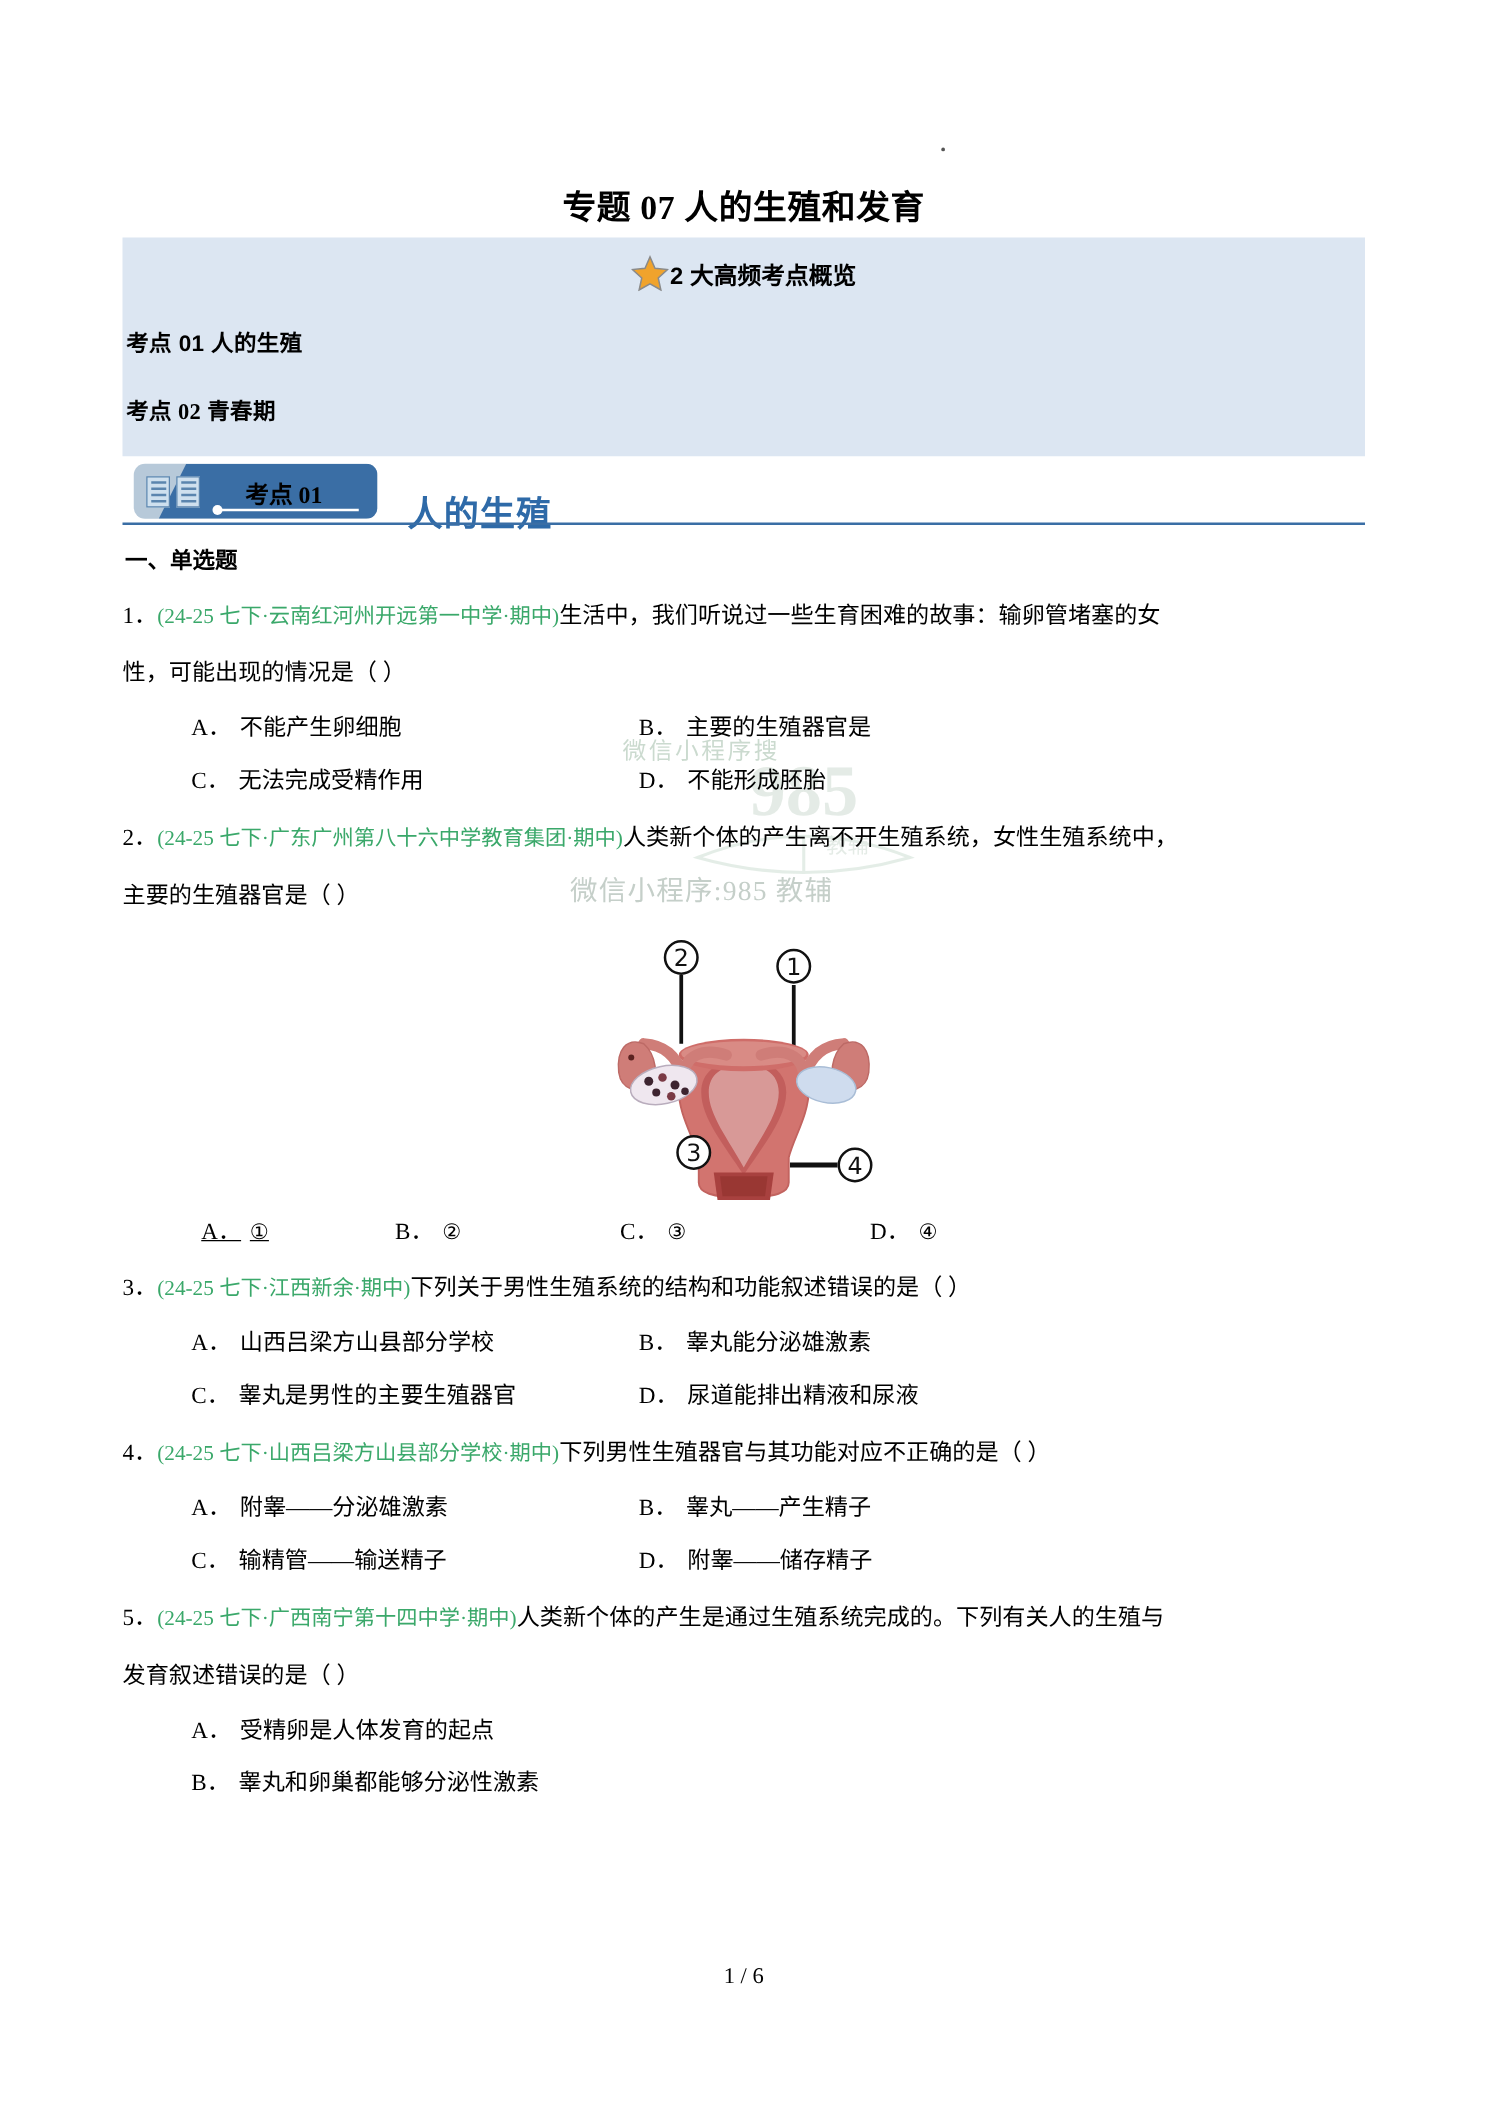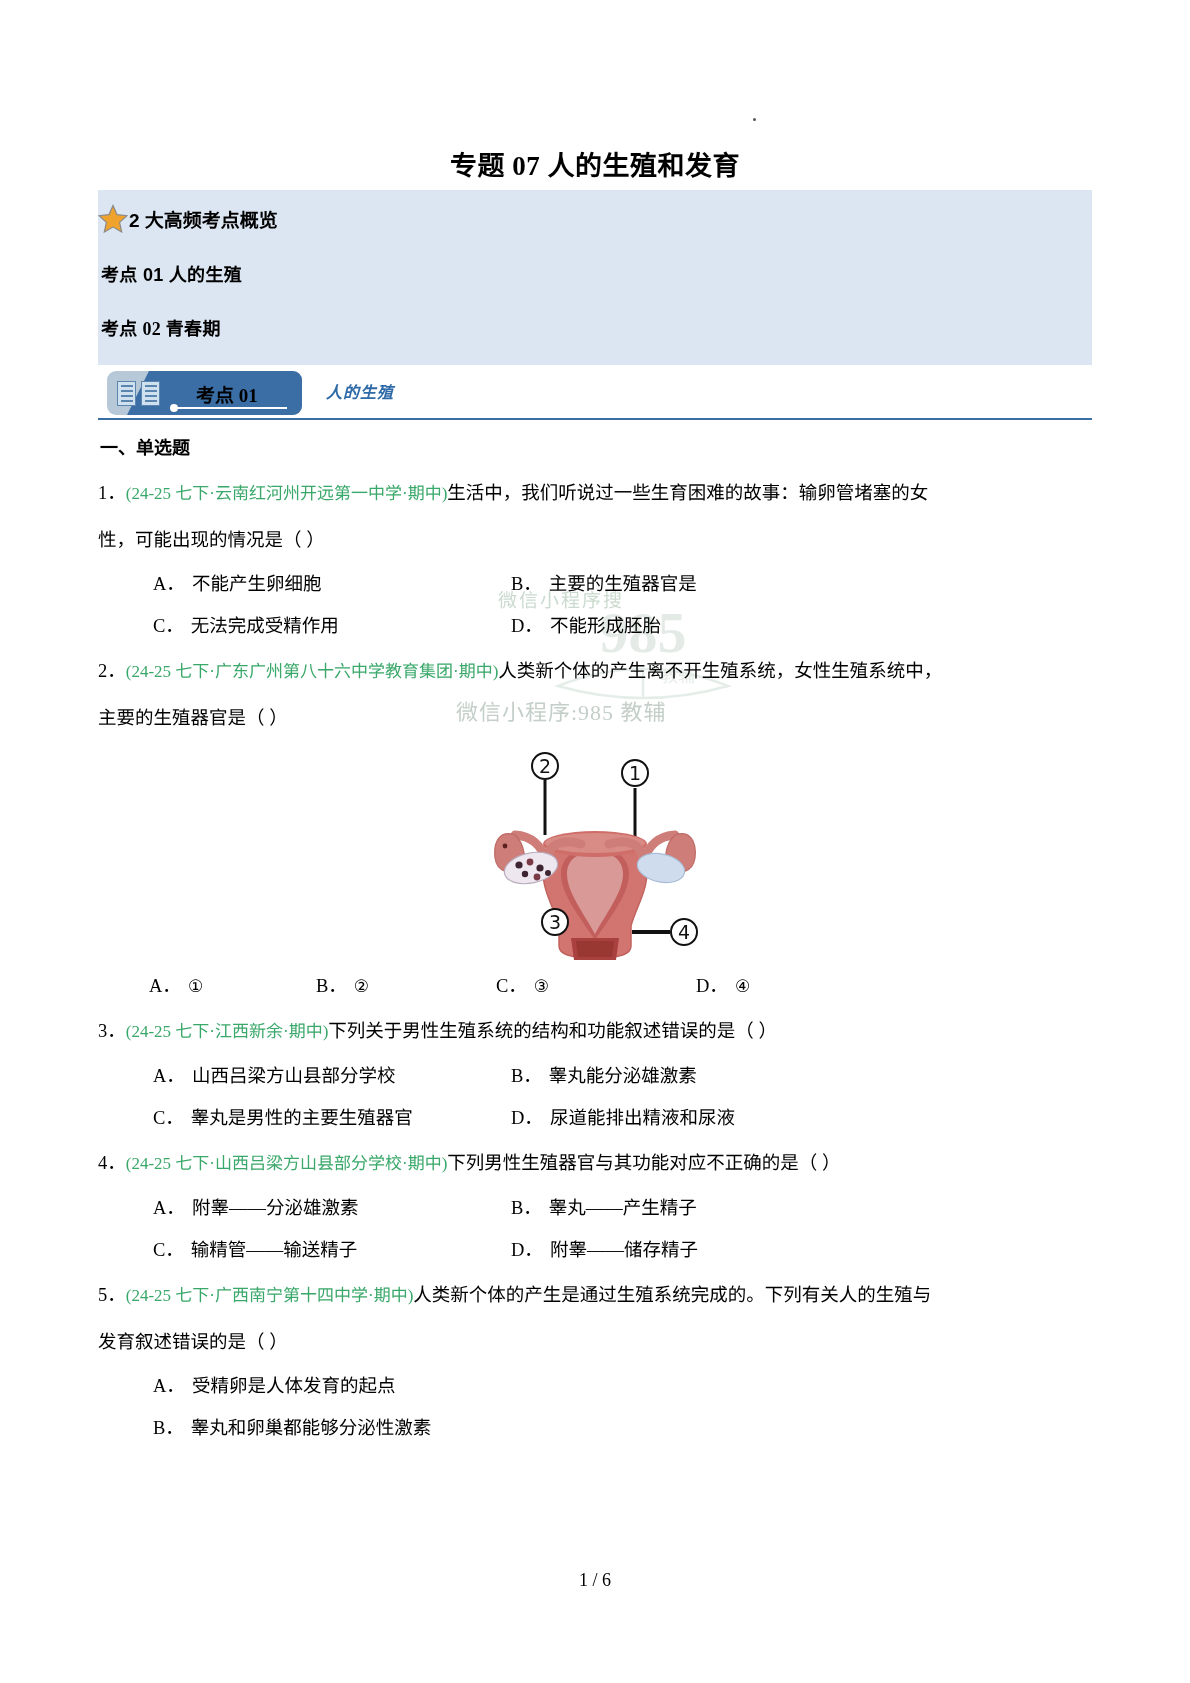--- a/index.html
+++ b/index.html
@@ -61,20 +61,21 @@
     width: 994px;
     height: 175px;
     background: #dce6f2;
     box-sizing: border-box;
   }
   .overview-head {
     position: absolute;
     left: 0;
     top: 14px;
     width: 994px;
+    text-align: center;
     font-size: 19px;
     font-weight: bold;
     font-family: "Liberation Sans", sans-serif;
     white-space: nowrap;
   }
   .star-icon {
     display: inline-block;
     vertical-align: -6px;
     margin-right: 1px;
   }
@@ -172,27 +173,26 @@
     left: 63px;
     top: 33px;
     width: 8px;
     height: 8px;
     border-radius: 50%;
     background: #ffffff;
   }
   .section-title {
     position: absolute;
     left: 228px;
-    top: 8px;
-    font-size: 16px;
+    top: 18px;
+    font-size: 28px;
     font-weight: bold;
     color: #2e6aa8;
     font-family: "Liberation Serif", "DejaVu Serif", serif;
     letter-spacing: 1px;
-    font-style: italic;
   }
   .section-rule {
     position: absolute;
     left: 0;
     top: 47px;
     width: 994px;
     height: 2px;
     background: #3a6ea5;
   }
 
@@ -235,21 +235,21 @@
     font-family: "Liberation Serif", "DejaVu Serif", serif;
     white-space: nowrap;
     margin-left: 13px;
   }
   .opt .mark { margin-right: 7px; }
 
   
   .col-a { left: 42px; }
   .col-b { left: 400px; }
   
-  .q4-a { left: 38px; }
+  .q4-a { left: 50px; text-decoration: underline; }
   .q4-b { left: 205px; }
   .q4-c { left: 385px; }
   .q4-d { left: 585px; }
 
   .circled {
     font-family: "DejaVu Sans", sans-serif;
     font-size: 17px;
   }
 
   

